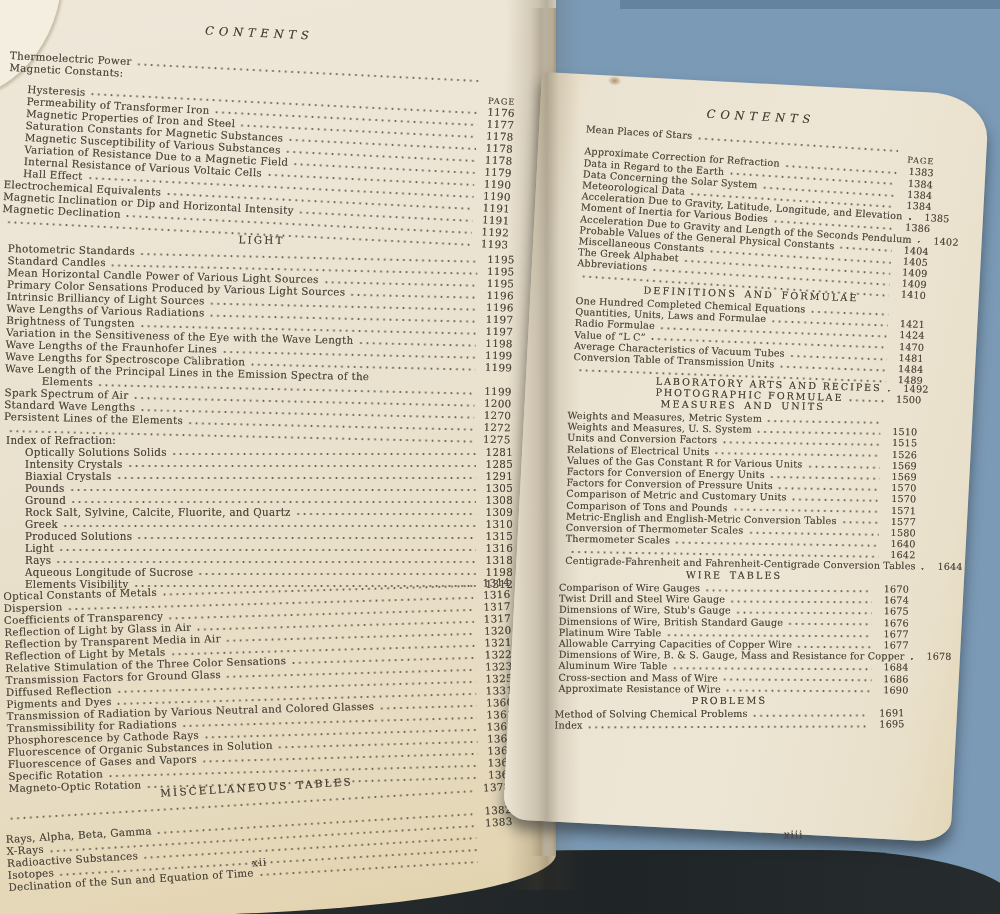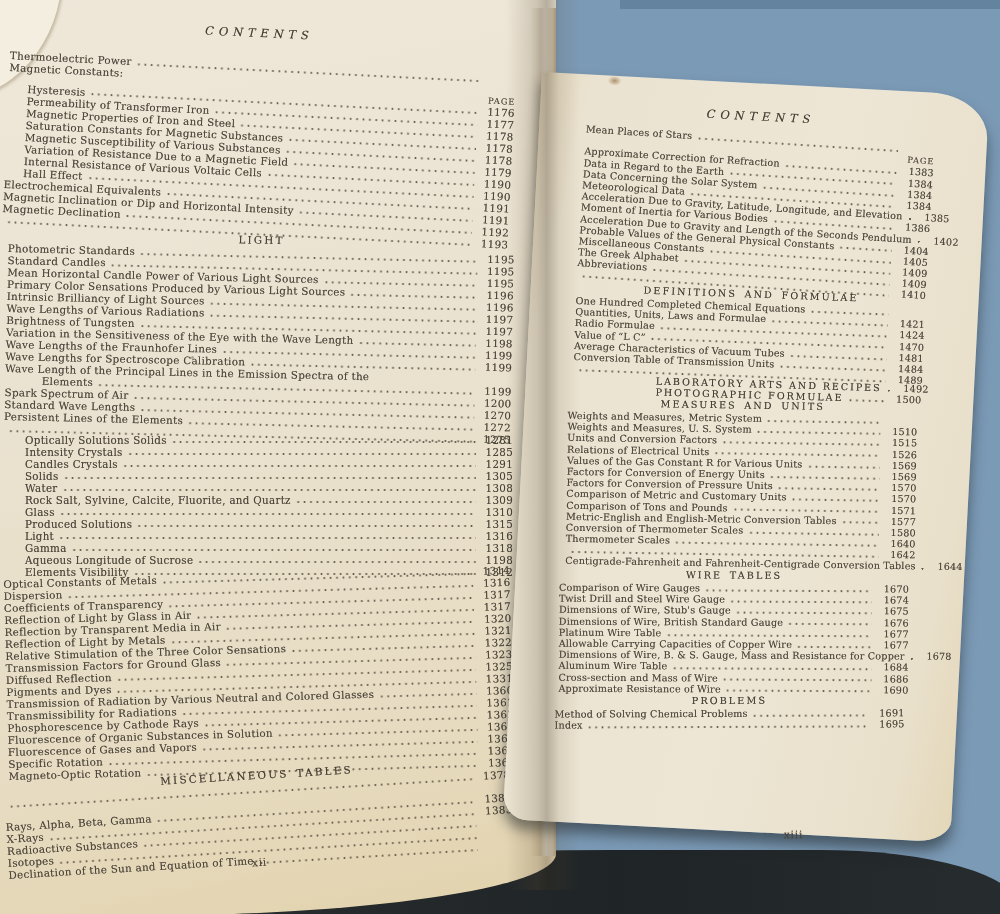--- a/index.html
+++ b/index.html
@@ -239,67 +239,70 @@
               <span class="lbl">Persistent Lines of the Elements</span>
               <span class="dots"></span>
               <span class="pg">1272</span>
             </div>
             <div class="row t-leader">
               <span class="dots"></span>
               <span class="pg">1275</span>
             </div>
           </div>
           <div class="band lband-2">
+            <div class="row t-plain">
+              <span class="lbl">Index of Refraction:</span>
+            </div>
             <div class="row t-entry ind-1">
               <span class="lbl">Optically Solutions Solids</span>
               <span class="dots"></span>
               <span class="pg">1281</span>
             </div>
             <div class="row t-entry ind-1">
               <span class="lbl">Intensity Crystals</span>
               <span class="dots"></span>
               <span class="pg">1285</span>
             </div>
             <div class="row t-entry ind-1">
-              <span class="lbl">Candles Crystals</span>
+              <span class="lbl">Biaxial Crystals</span>
               <span class="dots"></span>
               <span class="pg">1291</span>
             </div>
             <div class="row t-entry ind-1">
-              <span class="lbl">Solids</span>
+              <span class="lbl">Pounds</span>
               <span class="dots"></span>
               <span class="pg">1305</span>
             </div>
             <div class="row t-entry ind-1">
-              <span class="lbl">Water</span>
+              <span class="lbl">Ground</span>
               <span class="dots"></span>
               <span class="pg">1308</span>
             </div>
             <div class="row t-entry ind-1">
               <span class="lbl">Rock Salt, Sylvine, Calcite, Fluorite, and Quartz</span>
               <span class="dots"></span>
               <span class="pg">1309</span>
             </div>
             <div class="row t-entry ind-1">
-              <span class="lbl">Glass</span>
+              <span class="lbl">Greek</span>
               <span class="dots"></span>
               <span class="pg">1310</span>
             </div>
             <div class="row t-entry ind-1">
               <span class="lbl">Produced Solutions</span>
               <span class="dots"></span>
               <span class="pg">1315</span>
             </div>
             <div class="row t-entry ind-1">
               <span class="lbl">Light</span>
               <span class="dots"></span>
               <span class="pg">1316</span>
             </div>
             <div class="row t-entry ind-1">
-              <span class="lbl">Gamma</span>
+              <span class="lbl">Rays</span>
               <span class="dots"></span>
               <span class="pg">1318</span>
             </div>
             <div class="row t-entry ind-1">
               <span class="lbl">Aqueous Longitude of Sucrose</span>
               <span class="dots"></span>
               <span class="pg">1198</span>
             </div>
             <div class="row t-entry ind-1">
               <span class="lbl">Elements Visibility</span>

